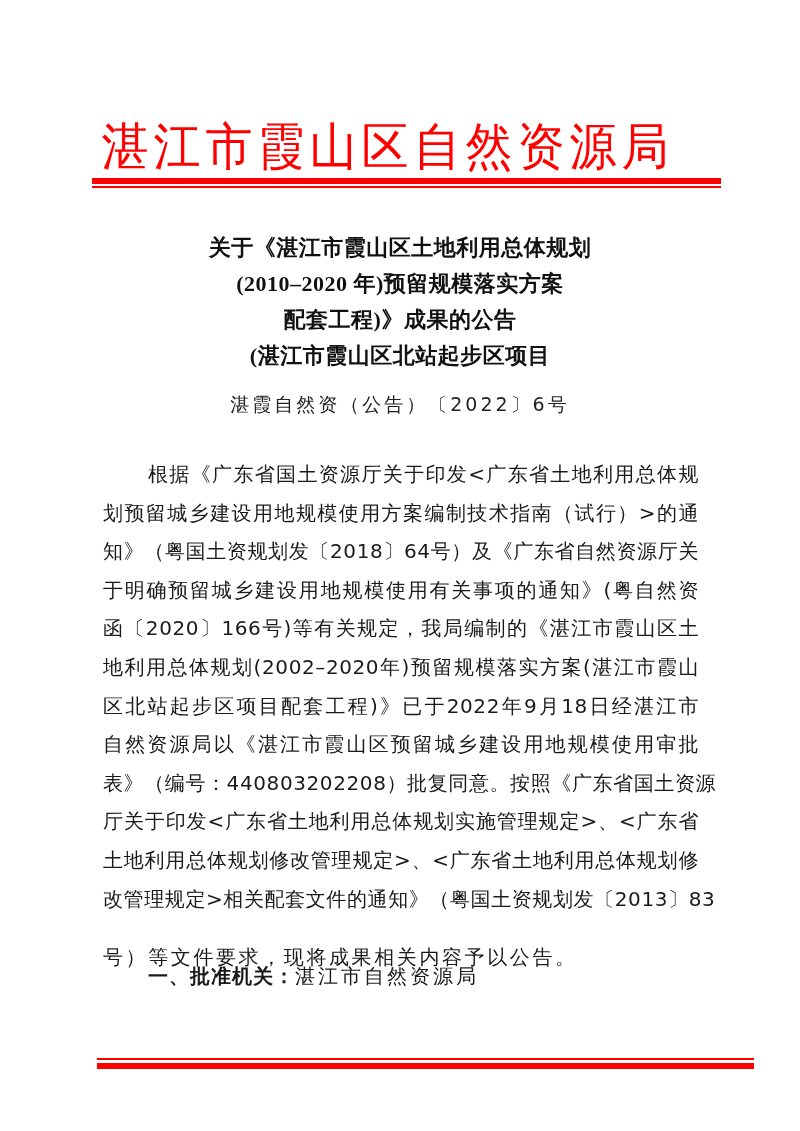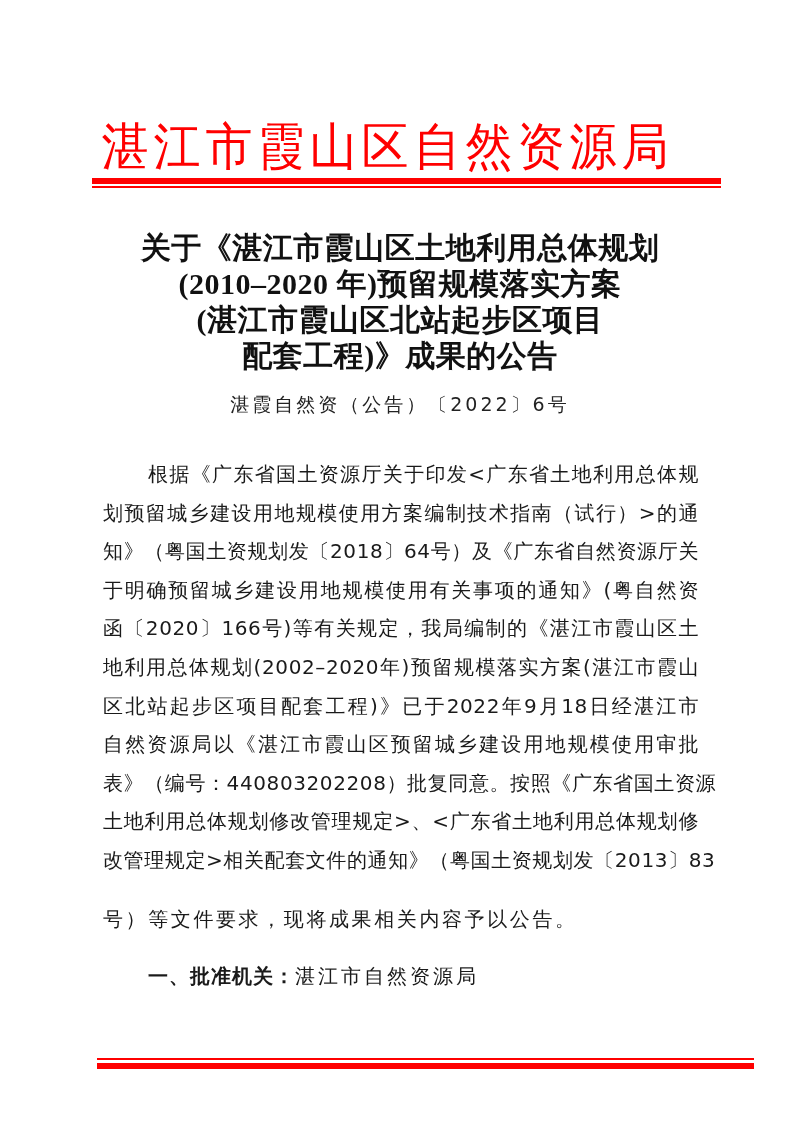--- a/index.html
+++ b/index.html
@@ -58,21 +58,21 @@
       position: absolute;
       left: 0;
       top: 230px;
       width: 800px;
       text-align: center;
     }
     .title .tline {
       display: block;
       font-family: "Liberation Serif", "DejaVu Serif", serif;
       font-weight: bold;
-      font-size: 30px;
+      font-size: 22px;
       line-height: 36px;
       letter-spacing: 0.5px;
       color: #111111;
       white-space: nowrap;
     }
     .doc-number {
       position: absolute;
       left: 0;
       top: 389px;
       width: 800px;
@@ -148,36 +148,37 @@
     <span>资</span>
     <span>源</span>
     <span>局</span>
   </div>
   <div class="rule top-thick"></div>
   <div class="rule top-thin"></div>
 
   <div class="title">
     <span class="tline">关于《湛江市霞山区土地利用总体规划</span>
     <span class="tline">(2010–2020 年)预留规模落实方案</span>
+    <span class="tline">配套工程)》成果的公告</span>
     <span class="tline">(湛江市霞山区北站起步区项目</span>
-    <span class="tline">配套工程)》成果的公告</span>
   </div>
 
   <div class="doc-number">湛霞自然资（公告）〔2022〕6号</div>
 
   <div class="body">
     <span class="bline indent">根据《广东省国土资源厅关于印发&lt;广东省土地利用总体规</span>
     <span class="bline">划预留城乡建设用地规模使用方案编制技术指南（试行）&gt;的通</span>
     <span class="bline">知》（粤国土资规划发〔2018〕64号）及《广东省自然资源厅关</span>
     <span class="bline">于明确预留城乡建设用地规模使用有关事项的通知》(粤自然资</span>
     <span class="bline">函〔2020〕166号)等有关规定，我局编制的《湛江市霞山区土</span>
     <span class="bline">地利用总体规划(2002–2020年)预留规模落实方案(湛江市霞山</span>
     <span class="bline">区北站起步区项目配套工程)》已于2022年9月18日经湛江市</span>
     <span class="bline">自然资源局以《湛江市霞山区预留城乡建设用地规模使用审批</span>
     <span class="bline">表》（编号：440803202208）批复同意。按照《广东省国土资源</span>
+    <span class="bline">厅关于印发&lt;广东省土地利用总体规划实施管理规定&gt;、&lt;广东省</span>
     <span class="bline">土地利用总体规划修改管理规定&gt;、&lt;广东省土地利用总体规划修</span>
     <span class="bline">改管理规定&gt;相关配套文件的通知》（粤国土资规划发〔2013〕83</span>
     <span class="bline last">号）等文件要求，现将成果相关内容予以公告。</span>
   </div>
 
   <div class="section-line">
     <span class="label">一、批准机关：</span><span class="value">湛江市自然资源局</span>
   </div>
 
   <div class="rule bottom-thin"></div>

